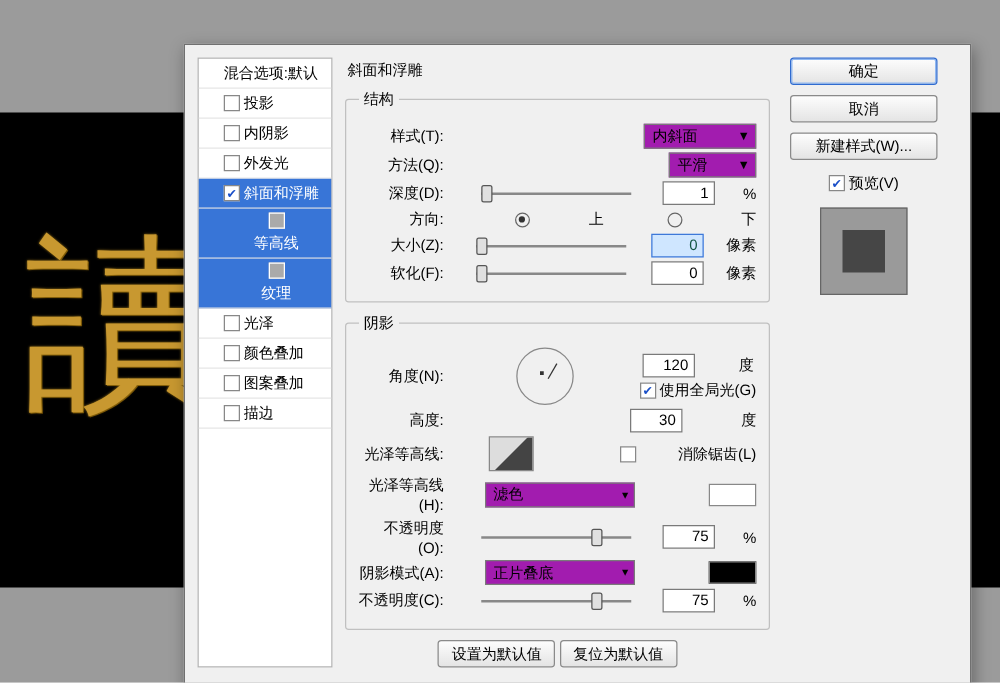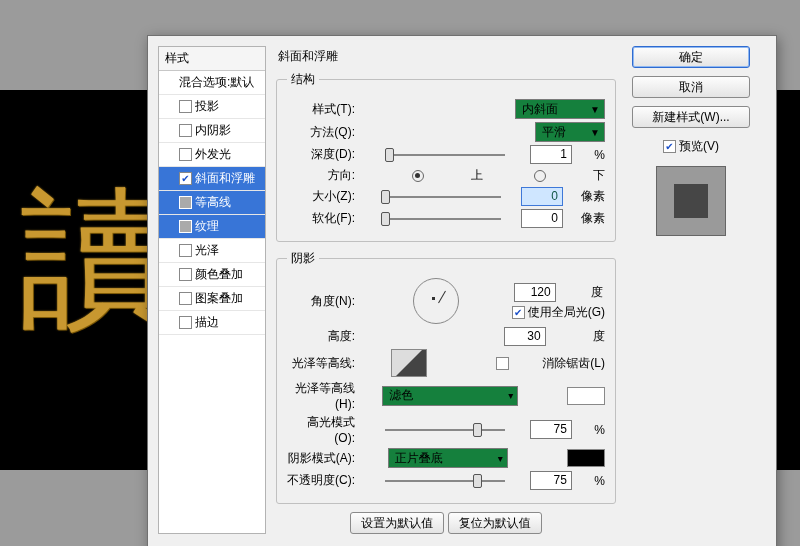--- a/index.html
+++ b/index.html
@@ -72,21 +72,21 @@
   background: #f5f5f5;
 }
 .style-list .item {
   padding: 3px 2px 3px 20px;
   display: flex;
   align-items: center;
   gap: 3px;
   border-bottom: 1px solid #e6e6e6;
   white-space: nowrap;
 }
-.style-list .sub { padding-left: 20px; }
+.style-list .sub { padding-left: 20px; flex-direction: column; }
 .style-list .checkbox {
   width: 13px; height: 13px;
   border: 1px solid #888;
   background: #fff;
   display: inline-flex;
   align-items: center; justify-content: center;
   font-size: 10px; color: #1a4fc8;
 }
 .style-list .sel { background: #3875d7; color: #fff; }
 .style-list .sel .checkbox { color: #1a4fc8; background:#fff; }
@@ -104,21 +104,21 @@
 legend { padding: 0 4px; }
 .row {
   display: flex;
   align-items: center;
   margin: 3px 0;
   justify-content: space-between;
 }
 .row .lbl { width: 74px; text-align: right; padding-right: 6px; }
 .select {
   border: 1px solid #7a7a7a;
-  background: #15803d;
+  background: #a21caf;
   height: 20px;
   display: flex; align-items: center;
   padding: 0 4px 0 6px;
   min-width: 70px;
 }
 .select .arrow { margin-left: auto; font-size: 10px; }
 .num-input {
   width: 42px; height: 19px;
   border: 1px solid #7a7a7a;
   background: #fff;
@@ -193,21 +193,20 @@
 <body>
 
 <div class="bg-black"></div>
 <div class="bg-text">讀</div>
 
 <div class="dialog">
 
   <div class="body">
 
     <div class="style-list">
-      <div class="hdr">样式</div>
       <div class="item">
         <span>混合选项:默认</span>
       </div>
       <div class="item">
           <span class="checkbox"></span>
           <span>投影</span>
         </div>
       <div class="item">
           <span class="checkbox"></span>
           <span>内阴影</span>
@@ -332,29 +331,29 @@
         </div>
         <div class="row">
           <span class="lbl">光泽等高线:</span>
           <div class="curve-swatch"></div>
           <span style="width:8px"></span>
           <span class="chk"></span>
           <span>消除锯齿(L)</span>
         </div>
         <div class="row">
           <span class="lbl">光泽等高线(H):</span>
-          <div class="select" style="width:136px">
+          <div class="select" style="width:120px">
             <span>滤色</span>
             <span class="arrow">▾</span>
           </div>
           <span style="width:6px"></span>
           <div class="swatch sw-white"></div>
         </div>
         <div class="row">
-          <span class="lbl">高光模式(O):</span>
+          <span class="lbl">不透明度(O):</span>
           <div class="slider">
               <div class="track"></div>
               <div class="thumb" style="left:88px"></div>
             </div>
           <div class="num-input">75</div>
           <span class="unit">%</span>
         </div>
         <div class="row">
           <span class="lbl">阴影模式(A):</span>
           <div class="select" style="width:120px">

